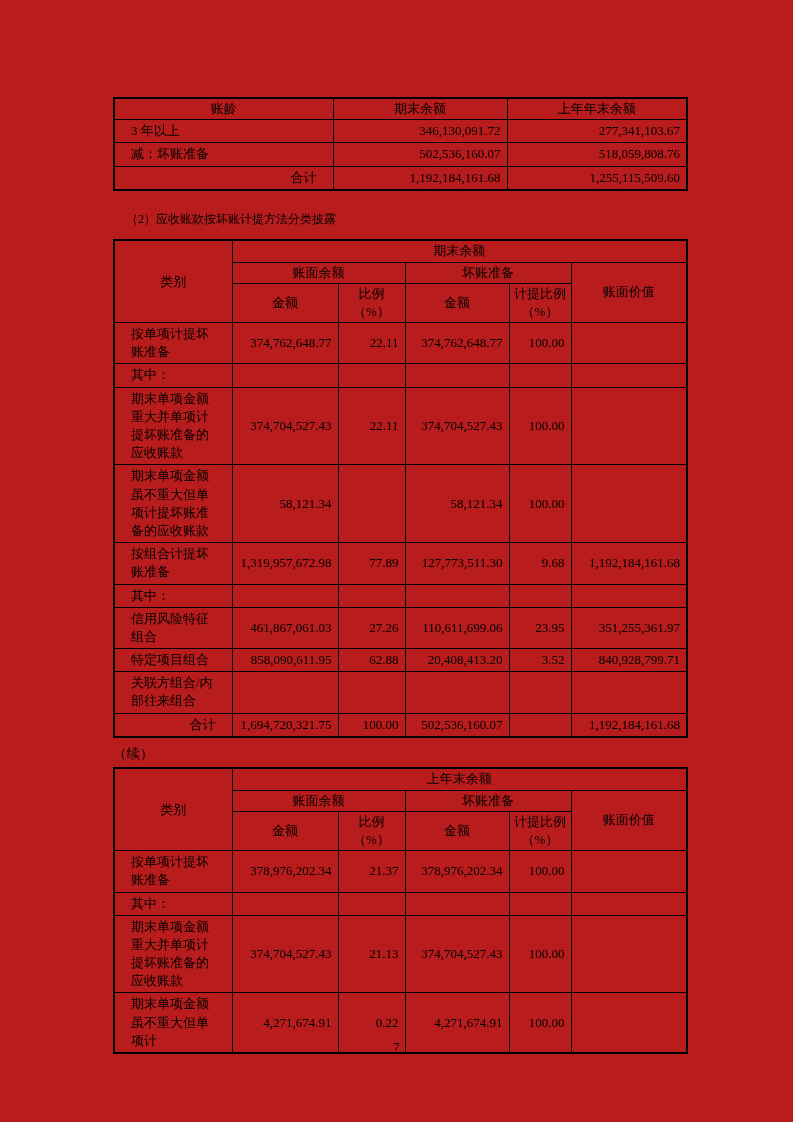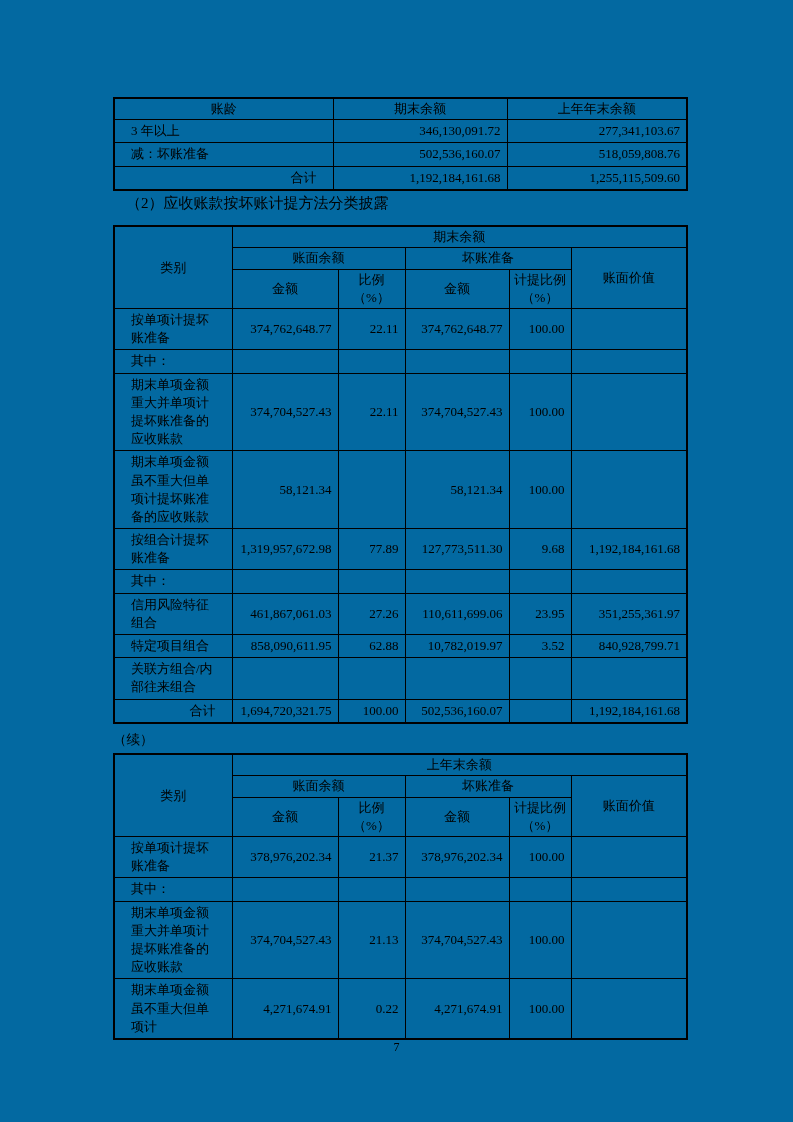--- a/index.html
+++ b/index.html
@@ -1,21 +1,21 @@
 <!DOCTYPE html>
 <html><head>
 <meta charset="utf-8">
 <style>
   * { box-sizing: border-box; margin: 0; padding: 0; }
   html, body { background: #ffffff; }
   .page {
     position: relative;
     width: 793px;
     height: 1122px;
-    background: #0369a1;
+    background: #b91c1c;
     color: #000;
     font-family: "Liberation Serif", "DejaVu Serif", serif;
     overflow: hidden;
   }
   .content {
     position: absolute;
     left: 113px;
     top: 97px;
     width: 573px;
   }
@@ -43,23 +43,23 @@
     padding: 1px 6px 1px 2px;
   }
   td.cat {
     text-align: left;
     padding: 2px 16px;
     font-size: 14px;
     line-height: 1.3;
   }
   td.cat.center { text-align: right; }
   .sec-title {
-    margin: 3px 0 12px;
+    margin: 21px 0 12px;
     padding-left: 13px;
-    font-size: 15px;
+    font-size: 12px;
     line-height: 1.3;
   }
   .cont-label {
     margin: 7px 0 5px;
     font-size: 13.5px;
     line-height: 1.3;
   }
   .pageno {
     position: absolute;
     left: 0;
@@ -189,21 +189,21 @@
             <td class="num">461,867,061.03</td>
             <td class="num">27.26</td>
             <td class="num">110,611,699.06</td>
             <td class="num">23.95</td>
             <td class="num">351,255,361.97</td>
           </tr>
           <tr>
             <td class="cat">特定项目组合</td>
             <td class="num">858,090,611.95</td>
             <td class="num">62.88</td>
-            <td class="num">10,782,019.97</td>
+            <td class="num">20,408,413.20</td>
             <td class="num">3.52</td>
             <td class="num">840,928,799.71</td>
           </tr>
           <tr>
             <td class="cat">关联方组合/内部往来组合</td>
             <td class="num"></td>
             <td class="num"></td>
             <td class="num"></td>
             <td class="num"></td>
             <td class="num"></td>

